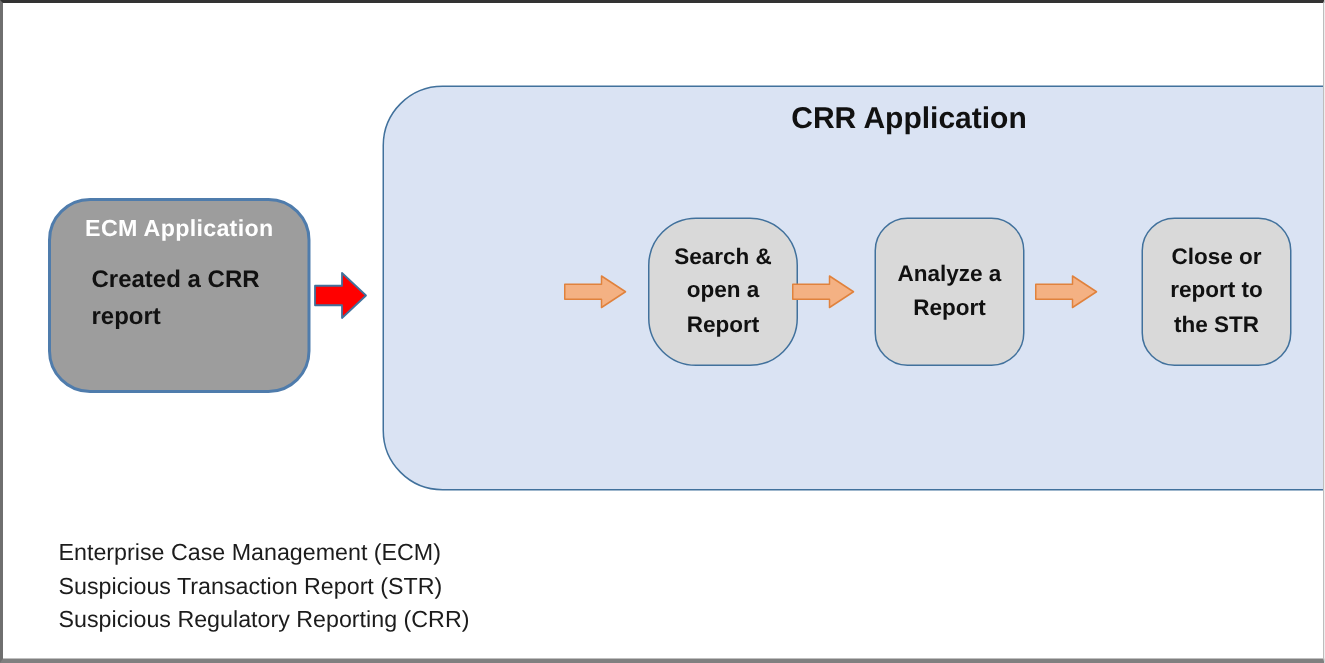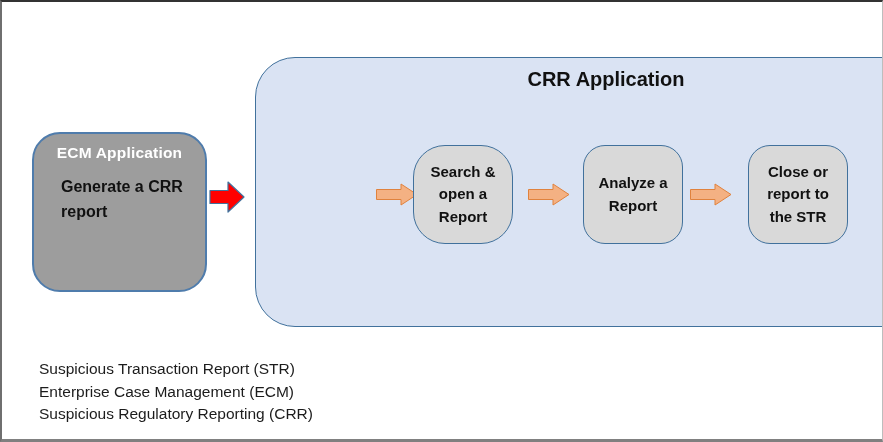--- a/index.html
+++ b/index.html
@@ -20,21 +20,21 @@
     border-bottom: 3px solid #808080;
     overflow: hidden;
   }
 
   
   .ecm-box {
     position: absolute;
     left: 30px;
     top: 130px;
     width: 175px;
-    height: 160px;
+    height: 130px;
     box-sizing: border-box;
     background: #9d9d9d;
     border: 2px solid #4f7cac;
     border-radius: 28px;
   }
   .ecm-title {
     margin-top: 10px;
     text-align: center;
     font-size: 15.5px;
     font-weight: bold;
@@ -97,23 +97,23 @@
     align-items: center;
     justify-content: center;
     text-align: center;
     padding: 4px 6px;
     font-size: 15px;
     font-weight: bold;
     line-height: 1.5;
     color: #111111;
   }
   .step-1 { left: 14px;  }
-  .step-2 { left: 157px; border-radius: 32px; }
+  .step-2 { left: 176px; border-radius: 32px; }
   .step-3 { left: 327px; justify-content: center; }
-  .step-4 { left: 492px; }
+  .step-4 { left: 505px; }
 
   
   .flow-arrow {
     position: absolute;
     top: 125px;
     width: 42px;
     height: 23px;
   }
   .flow-arrow-1 { left: 120px; }
   .flow-arrow-2 { left: 272px; }
@@ -129,21 +129,21 @@
     color: #1c1c1c;
   }
 </style>
 </head>
 <body>
 
 <div class="canvas">
 
   <div class="ecm-box">
     <div class="ecm-title">ECM Application</div>
-    <div class="ecm-body">Generate a CRR report</div>
+    <div class="ecm-body">Created a CRR report</div>
   </div>
 
   <svg class="red-arrow" viewBox="0 0 36 32" aria-hidden="true">
     <polygon points="1,9.5 19,9.5 19,1 35,16 19,31 19,22.5 1,22.5" fill="#ff0000" stroke="#41719c" stroke-width="1.2" stroke-linejoin="round"></polygon>
   </svg>
 
   <div class="crr-container">
     <div class="crr-title">CRR Application</div>
 
 
@@ -166,18 +166,18 @@
     <svg class="flow-arrow flow-arrow-3" viewBox="0 0 42 23" aria-hidden="true">
       <polygon points="0.5,6.5 25,6.5 25,1 41,11.5 25,22 25,16.5 0.5,16.5" fill="#f4b183" stroke="#e0823d" stroke-width="1" stroke-linejoin="round"></polygon>
     </svg>
 
     <div class="step-box step-4">
       <span>Close or report to the STR</span>
     </div>
   </div>
 
   <div class="legend">
+    <div>Enterprise Case Management (ECM)</div>
     <div>Suspicious Transaction Report (STR)</div>
-    <div>Enterprise Case Management (ECM)</div>
     <div>Suspicious Regulatory Reporting (CRR)</div>
   </div>
 
 </div>
 
 </body></html>

